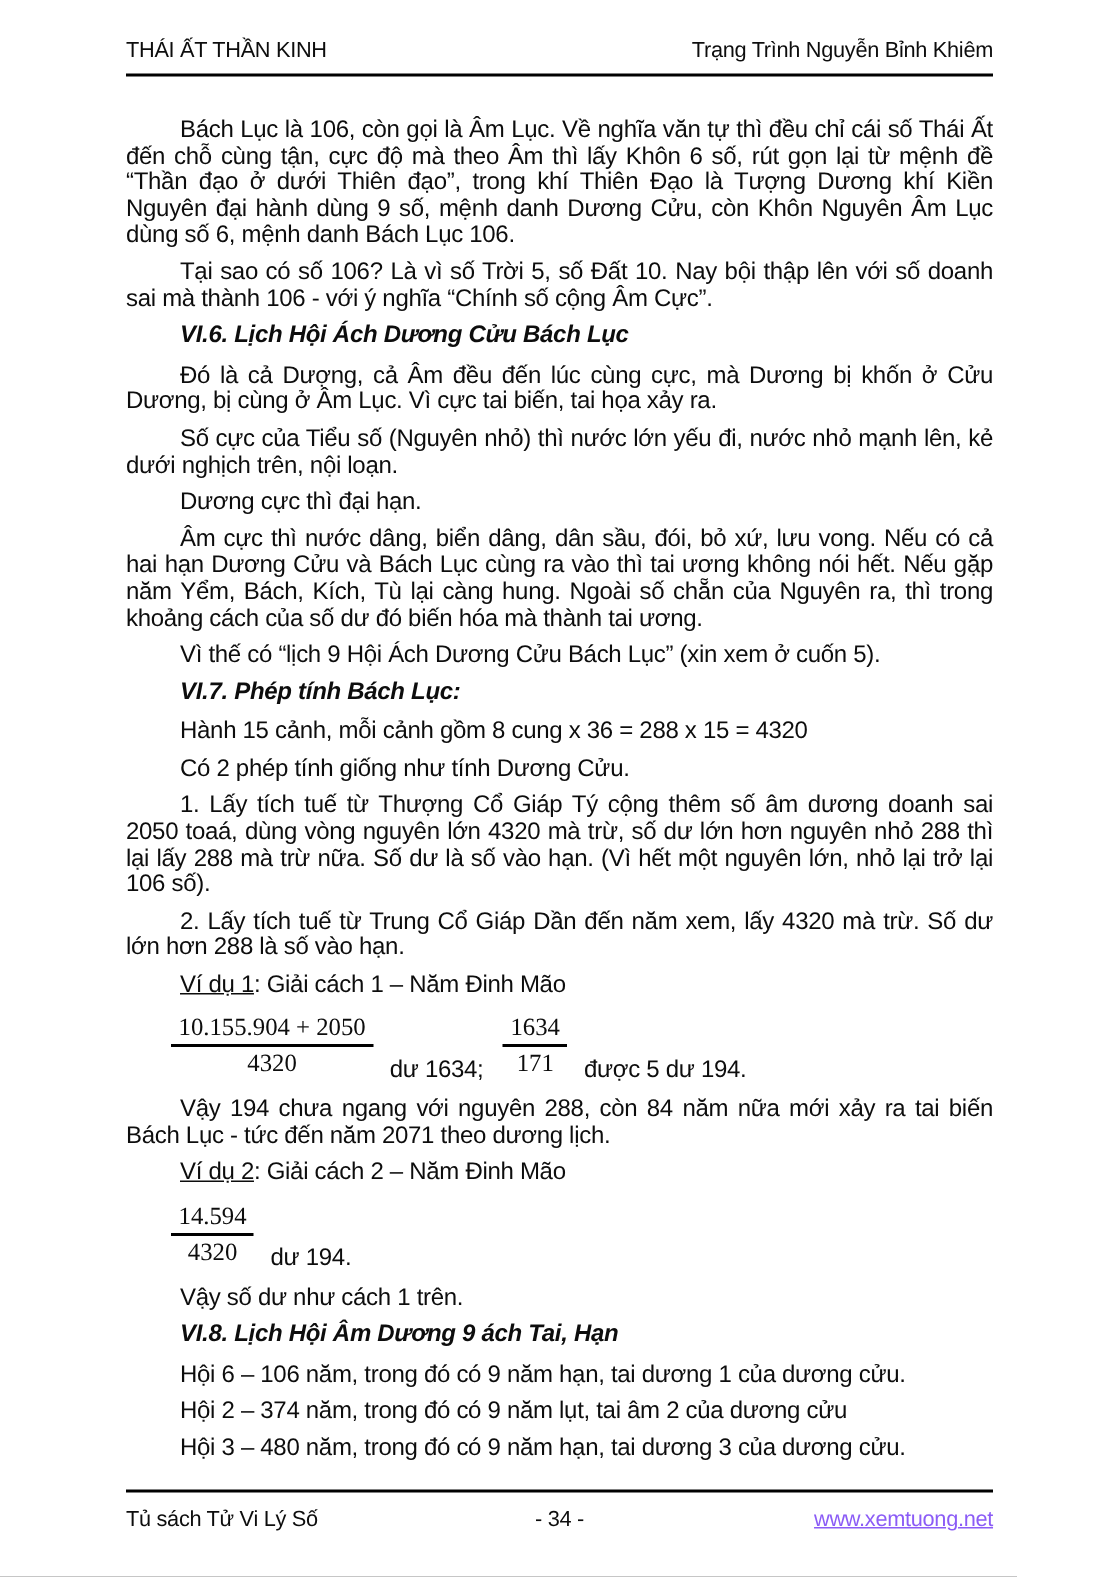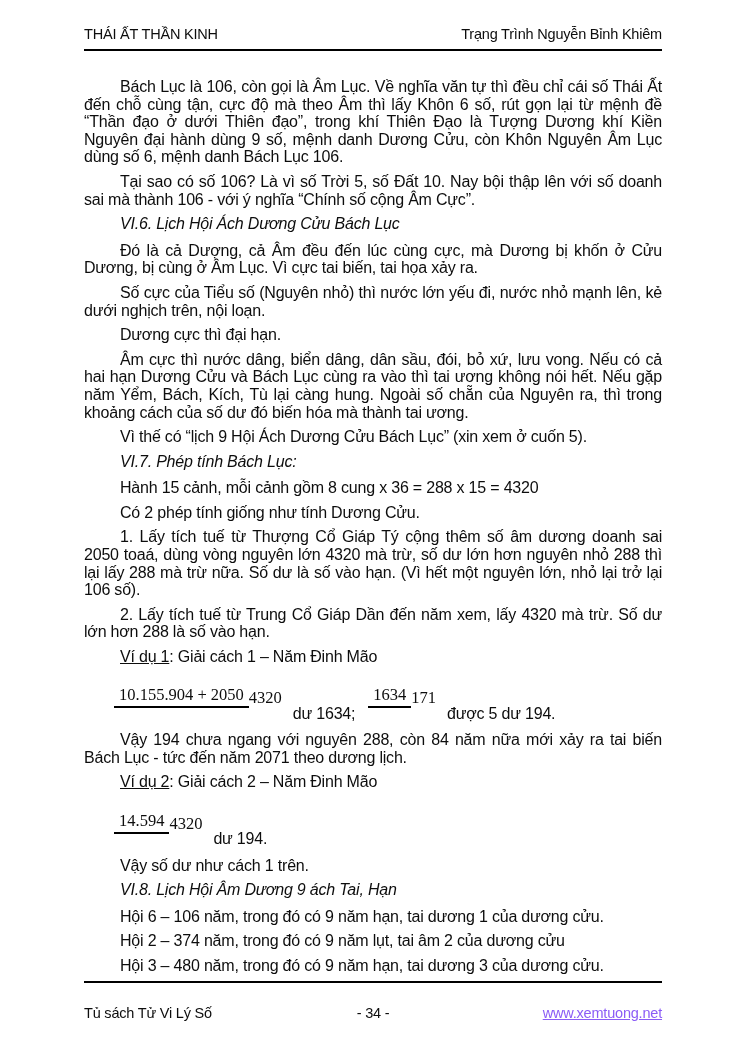--- a/index.html
+++ b/index.html
@@ -17,43 +17,43 @@
   
   .hdr{
     display:flex;justify-content:space-between;align-items:flex-end;
     font-size:14.5px;letter-spacing:-0.2px;
     border-bottom:2px solid #000;padding-bottom:7px;
   }
   
   .doc{margin-top:27px;font-size:16px;line-height:17.6px;letter-spacing:-0.2px;text-align:justify;}
   .doc p{margin:0 0 7px 0;text-indent:36px;}
   .doc h3{
-    font-size:16px;font-weight:normal;font-style:italic;
+    font-size:16px;font-weight:bold;font-style:italic;
     margin:5px 0 9px 0;text-indent:36px;text-align:left;
   }
   .u{text-decoration:underline;}
   
   .math{
     display:flex;align-items:center;
     margin:3px 0 9px 30px;
     text-align:left;
   }
   .frac{
-    display:inline-flex;flex-direction:row;align-items:center;
+    display:inline-flex;flex-direction:column;align-items:center;
     font-family:"Liberation Serif","DejaVu Serif",serif;
     font-size:16.5px;line-height:18px;letter-spacing:0;
   }
   .frac .num{padding:0 5px 2px 5px;border-bottom:2px solid #000;}
   .frac .den{padding-top:2px;}
   .mtext{margin-left:11px;margin-top:32px;}
   .mtext + .frac{margin-left:13px;}
   
   .ftr{
     position:absolute;left:84px;right:82px;bottom:30px;
-    border-top:2px solid #000;padding-top:22px;
+    border-top:2px solid #000;padding-top:10px;
     display:flex;align-items:flex-start;
     font-size:14.5px;letter-spacing:-0.2px;
   }
   .ftr .l{flex:1;text-align:left;}
   .ftr .c{flex:1;text-align:center;}
   .ftr .r{flex:1;text-align:right;}
   .ftr a{color:#8b5cf6;text-decoration:underline;cursor:pointer;}
 </style>
 </head>
 <body>

